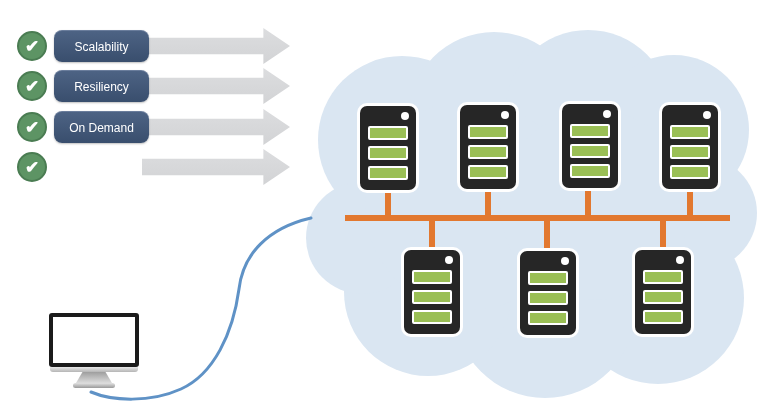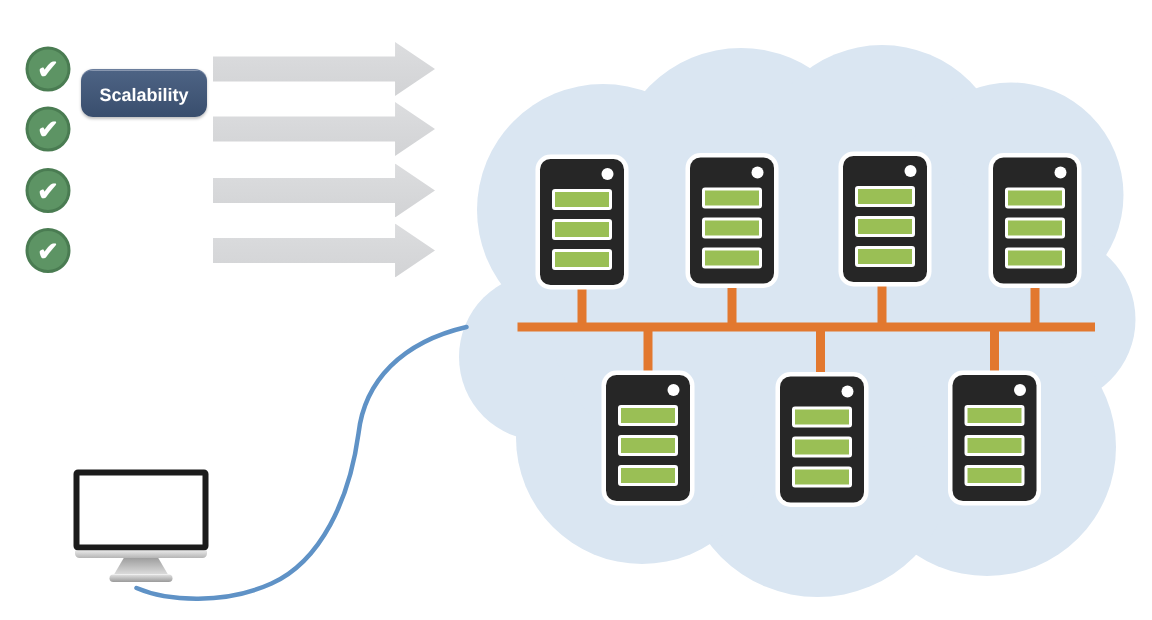--- a/index.html
+++ b/index.html
@@ -17,27 +17,27 @@
     box-sizing:border-box;
     display:flex;align-items:center;justify-content:center;
     color:#ffffff;font-size:17px;font-weight:bold;line-height:1;z-index:3;
   }
   .benefit-arrow{
     position:absolute;left:142px;top:2px;width:148px;height:36px;z-index:1;
     background:linear-gradient(180deg,#dcdddf,var(--arrow-gray,#d2d3d5));
     clip-path:polygon(0% 27%,82% 27%,82% 0%,100% 50%,82% 100%,82% 73%,0% 73%);
   }
   .benefit-pill{
-    position:absolute;left:54px;top:20px;width:84px;height:32px;z-index:2;
+    position:absolute;left:54px;top:4px;width:95px;height:32px;z-index:2;
     border-radius:8px;box-sizing:border-box;
     background:linear-gradient(180deg,var(--label-bg-top,#4d6384),var(--label-bg-bottom,#394e6d));
     border-top:1px solid #6a7d9c;
     box-shadow:0 1px 2px rgba(0,0,0,.25);
     display:flex;align-items:center;justify-content:center;
-    color:#ffffff;font-size:12px;font-weight:bold;white-space:nowrap;
+    color:#ffffff;font-size:12px;font-weight:normal;white-space:nowrap;
   }
 
   
   .server{
     position:absolute;width:56px;height:84px;
     background:var(--server-black,#262626);
     border-radius:7px;box-shadow:0 0 0 3px #ffffff;z-index:2;
   }
   .server .led{position:absolute;top:6px;right:7px;width:8px;height:8px;border-radius:50%;background:#ffffff;}
   .server .slots{position:absolute;left:8px;right:8px;top:20px;display:flex;flex-direction:column;gap:6px;}
@@ -105,27 +105,29 @@
           <span>✔</span>
         </div>
       <div class="benefit-pill">Scalability</div>
     </div>
 
     <div class="benefit-row" style="top:66px">
       <div class="benefit-arrow"></div>
       <div class="check-circle">
           <span>✔</span>
         </div>
+      <div class="benefit-pill">Resiliency</div>
     </div>
 
     <div class="benefit-row" style="top:107px">
       <div class="benefit-arrow"></div>
       <div class="check-circle">
           <span>✔</span>
         </div>
+      <div class="benefit-pill">On Demand</div>
     </div>
 
     <div class="benefit-row" style="top:147px">
       <div class="benefit-arrow"></div>
       <div class="check-circle">
           <span>✔</span>
         </div>
     </div>
 
   </div>

